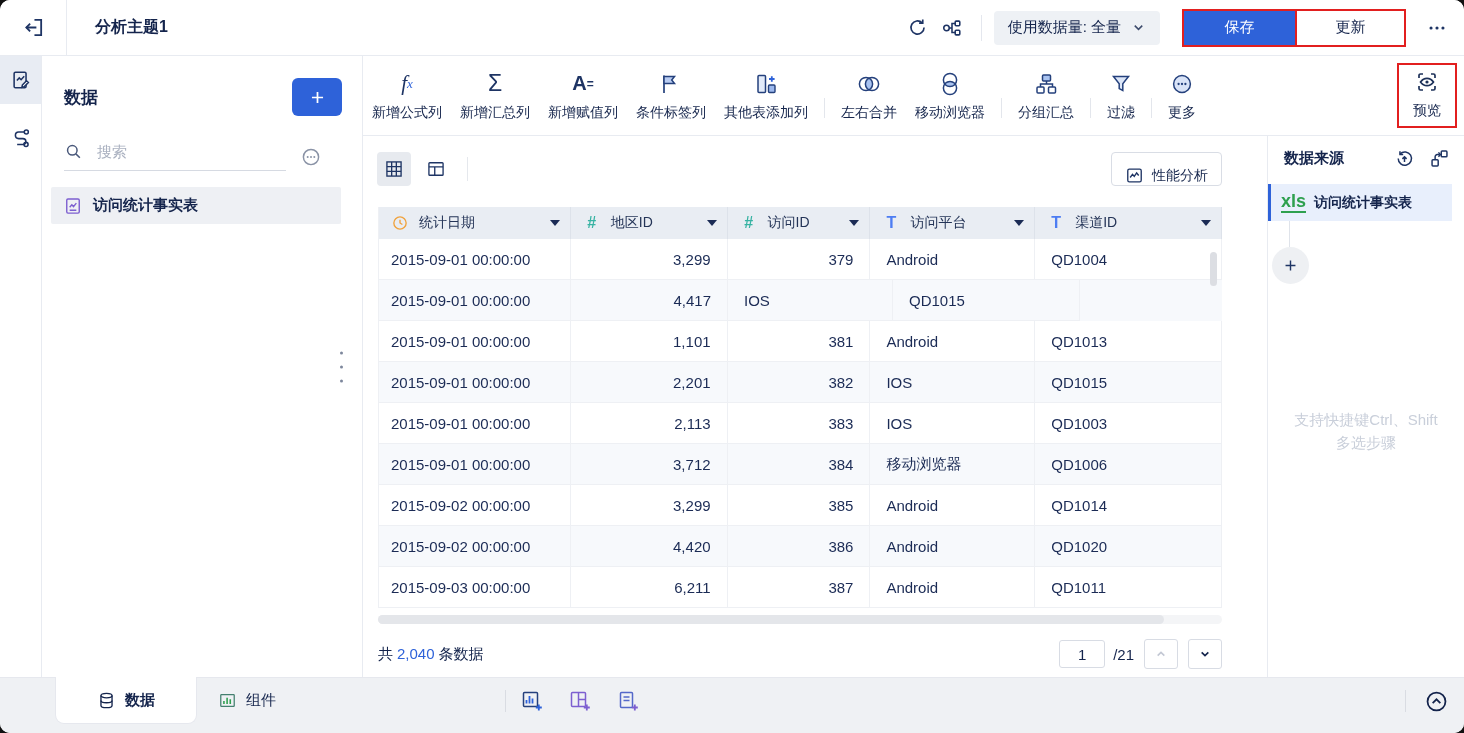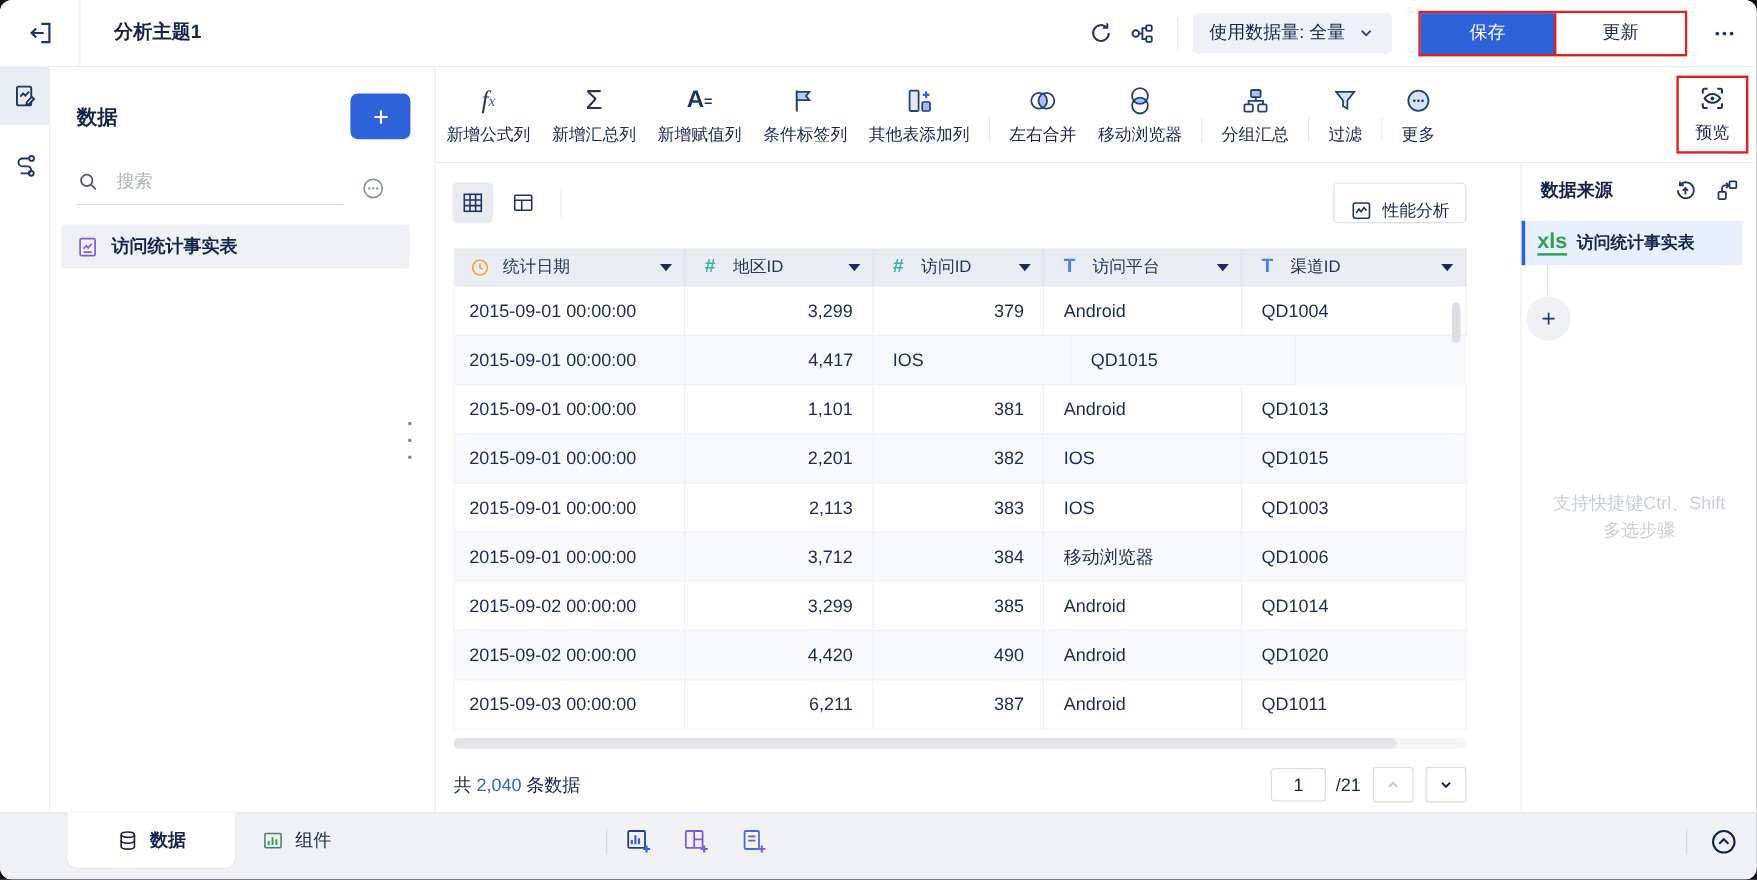--- a/index.html
+++ b/index.html
@@ -470,21 +470,21 @@
           <div class="trow">
             <div class="td" style="width: 192px;">2015-09-02 00:00:00</div>
             <div class="td num" style="width: 157px;">3,299</div>
             <div class="td num" style="width: 143px;">385</div>
             <div class="td txt" style="width: 165px;">Android</div>
             <div class="td txt" style="width: 187px;">QD1014</div>
           </div>
           <div class="trow zebra">
             <div class="td" style="width: 192px;">2015-09-02 00:00:00</div>
             <div class="td num" style="width: 157px;">4,420</div>
-            <div class="td num" style="width: 143px;">490</div>
+            <div class="td num" style="width: 143px;">386</div>
             <div class="td txt" style="width: 165px;">Android</div>
             <div class="td txt" style="width: 187px;">QD1020</div>
           </div>
           <div class="trow">
             <div class="td" style="width: 192px;">2015-09-03 00:00:00</div>
             <div class="td num" style="width: 157px;">6,211</div>
             <div class="td num" style="width: 143px;">387</div>
             <div class="td txt" style="width: 165px;">Android</div>
             <div class="td txt" style="width: 187px;">QD1011</div>
           </div>

